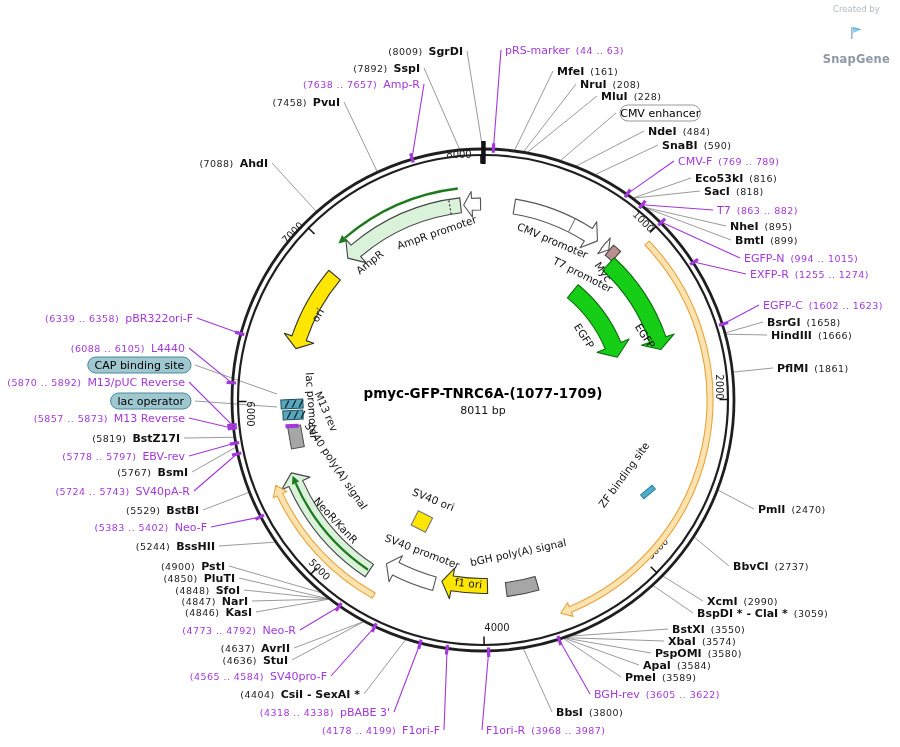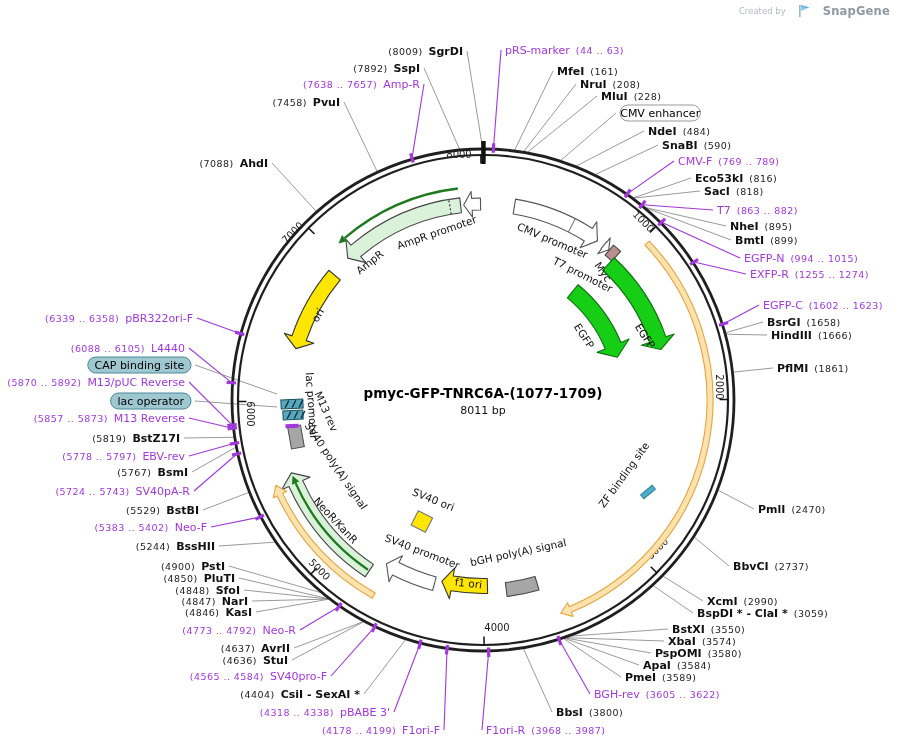--- a/index.html
+++ b/index.html
@@ -1,19 +1,19 @@
 <!DOCTYPE html>
 <html><head>
 <meta charset="utf-8">
 <style>
   html,body{margin:0;padding:0;background:#fff;}
   #stage{position:relative;width:900px;height:747px;background:#fff;overflow:hidden;
          font-family:"DejaVu Sans","Liberation Sans",sans-serif;}
   #plasmid-svg{position:absolute;left:0;top:0;}
-  #branding{position:absolute;top:4px;right:10px;display:flex;align-items:center;gap:12px;}
+  #branding{position:absolute;top:4px;right:10px;display:flex;align-items:center;gap:12px;flex-direction:column;}
   #branding .created{font-size:8.5px;color:#b3bac3;}
   #branding .brand{font-size:11.5px;font-weight:600;color:#8e99a6;letter-spacing:.2px;text-align:right;}
   text{font-family:"DejaVu Sans","Liberation Sans",sans-serif;}
   .callout-pos{font-size:9.5px;letter-spacing:.45px;}
   .callout-name-enzyme{font-size:11px;font-weight:bold;fill:#111;}
   .callout-pos-enzyme{fill:#222;}
   .feature-label{font-size:10.5px;fill:#111;}
   .tick-label{font-size:10px;fill:#1a1a1a;}
   .center-title{font-size:13.5px;font-weight:bold;fill:#000;}
   .center-size{font-size:11px;fill:#111;}

